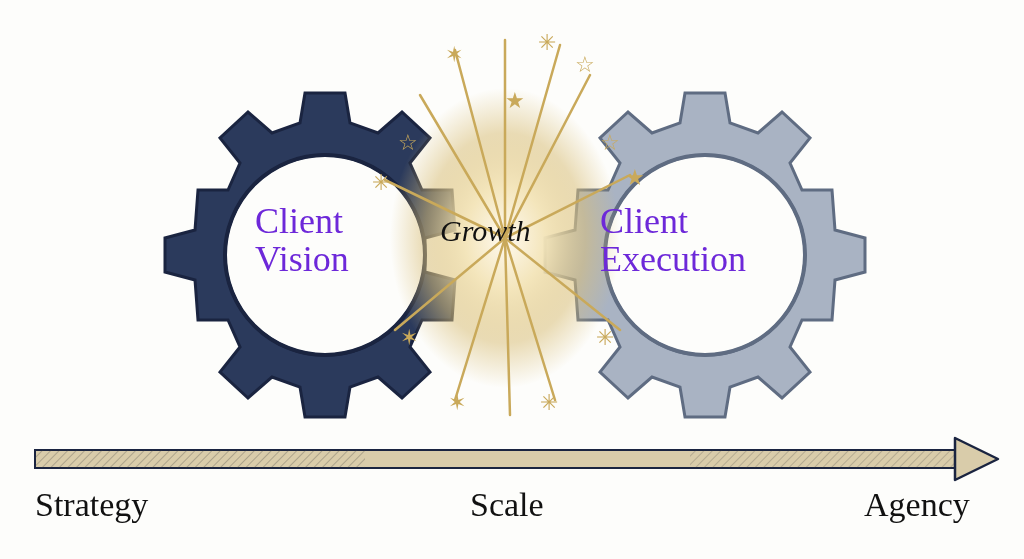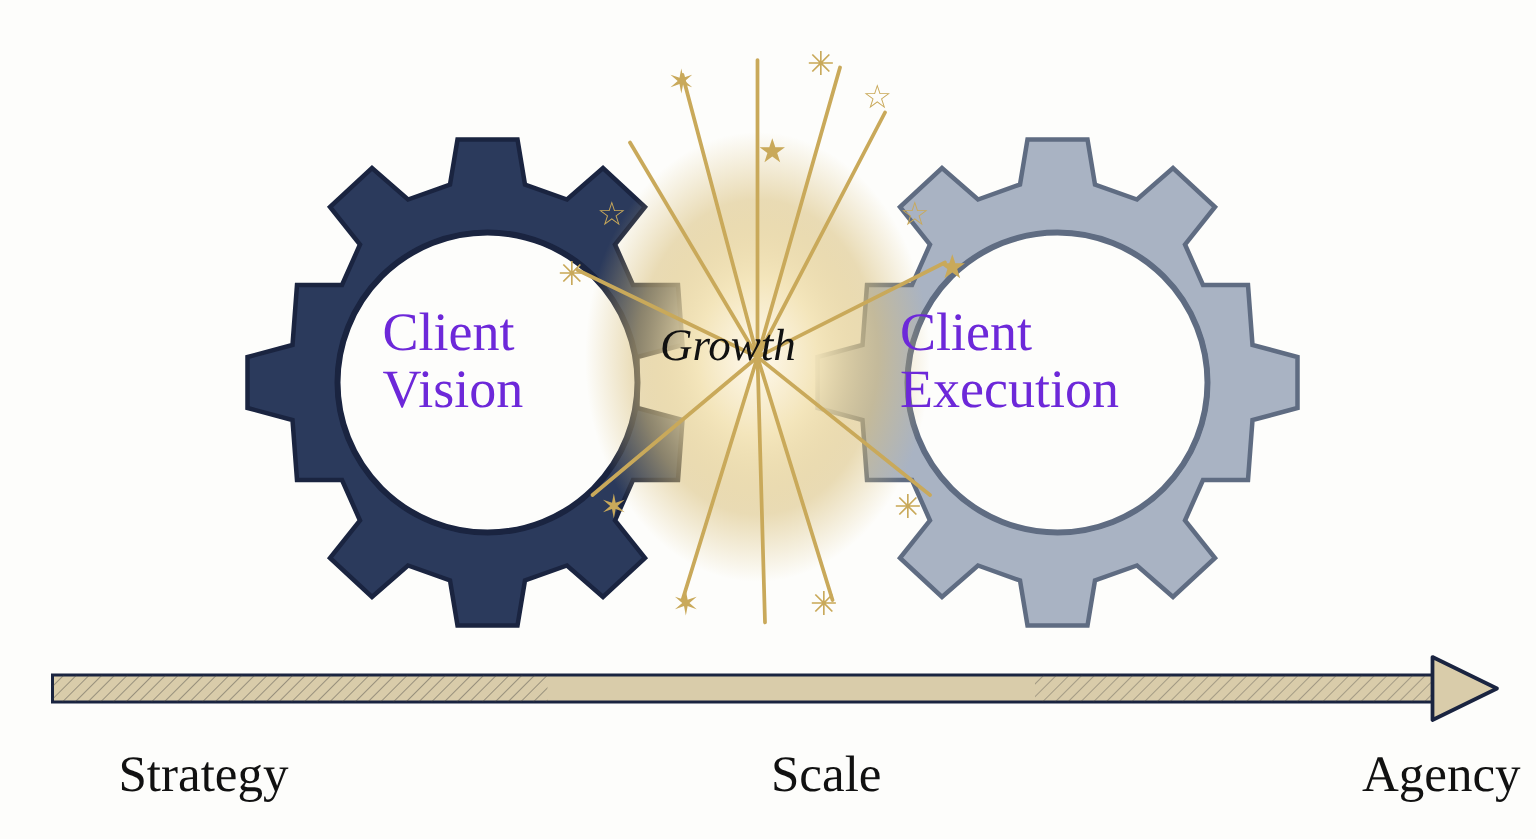--- a/index.html
+++ b/index.html
@@ -1,21 +1,21 @@
 <!DOCTYPE html>
 <html><head>
 <meta charset="utf-8">
 <style>
   html,body{margin:0;padding:0;background:#fdfdfb;}
   body{width:1024px;height:559px;position:relative;overflow:hidden;font-family:"DejaVu Serif","Liberation Serif",serif;}
   .stage{position:absolute;left:0;top:0;width:1024px;height:559px;}
   svg{position:absolute;left:0;top:0;}
   .gear-label{position:absolute;color:#6d28d9;font-family:"Liberation Serif","DejaVu Serif",serif;font-size:36px;line-height:38px;}
   .growth{position:absolute;left:440px;top:214px;width:130px;text-align:left;font-style:italic;font-family:"Liberation Serif","DejaVu Serif",serif;font-size:30px;color:#111;}
-  .axis-label{position:absolute;top:498px;font-family:"Liberation Serif","DejaVu Serif",serif;font-size:34px;color:#111;margin-left:44px;}
+  .axis-label{position:absolute;top:486px;font-family:"Liberation Serif","DejaVu Serif",serif;font-size:34px;color:#111;}
 </style>
 </head>
 <body>
 
 <div class="stage">
   <svg width="1024" height="559" viewBox="0 0 1024 559">
     <defs>
       <radialGradient id="burst" cx="50%" cy="50%" r="50%">
         <stop offset="0%" stop-color="#fffaf0" stop-opacity="1"></stop>
         <stop offset="35%" stop-color="#f3e4b8" stop-opacity="0.95"></stop>

